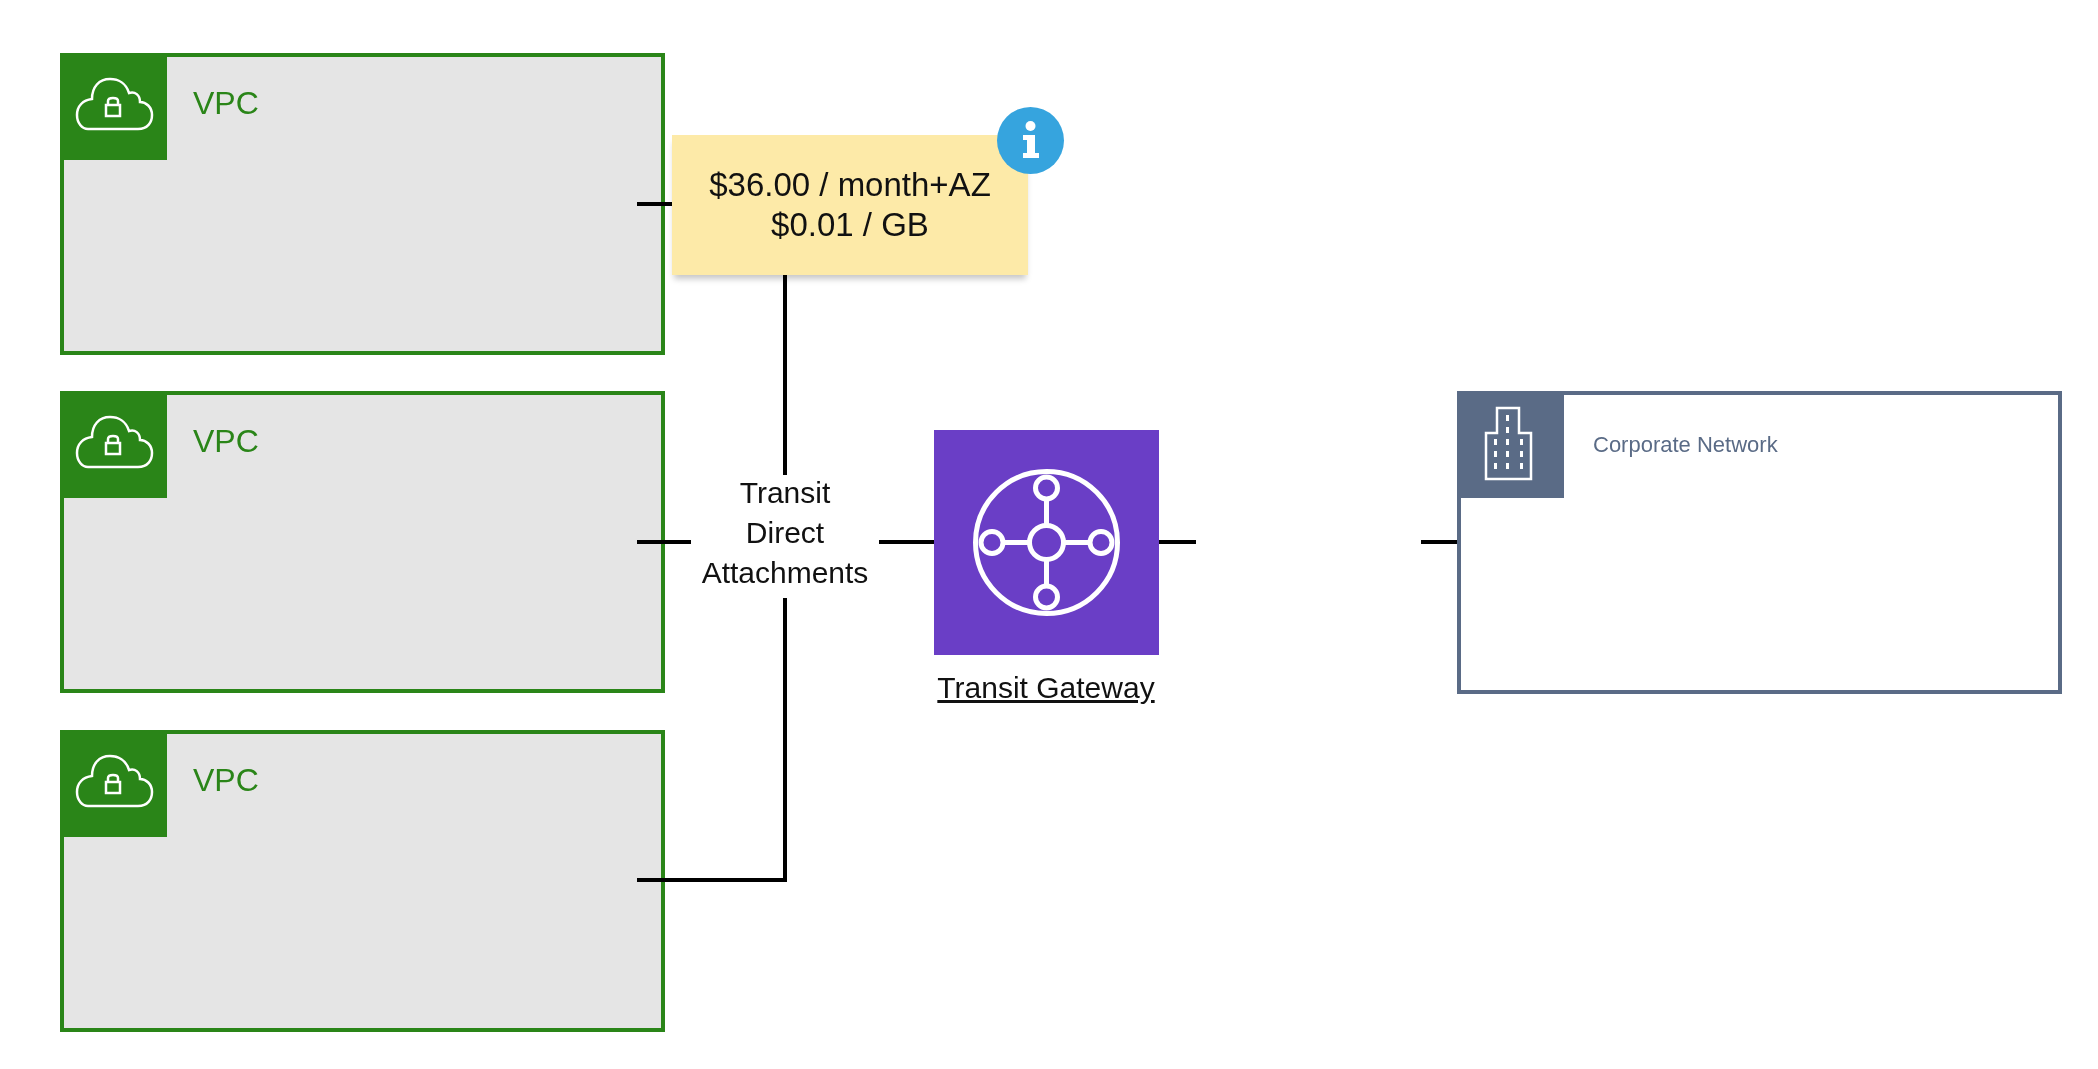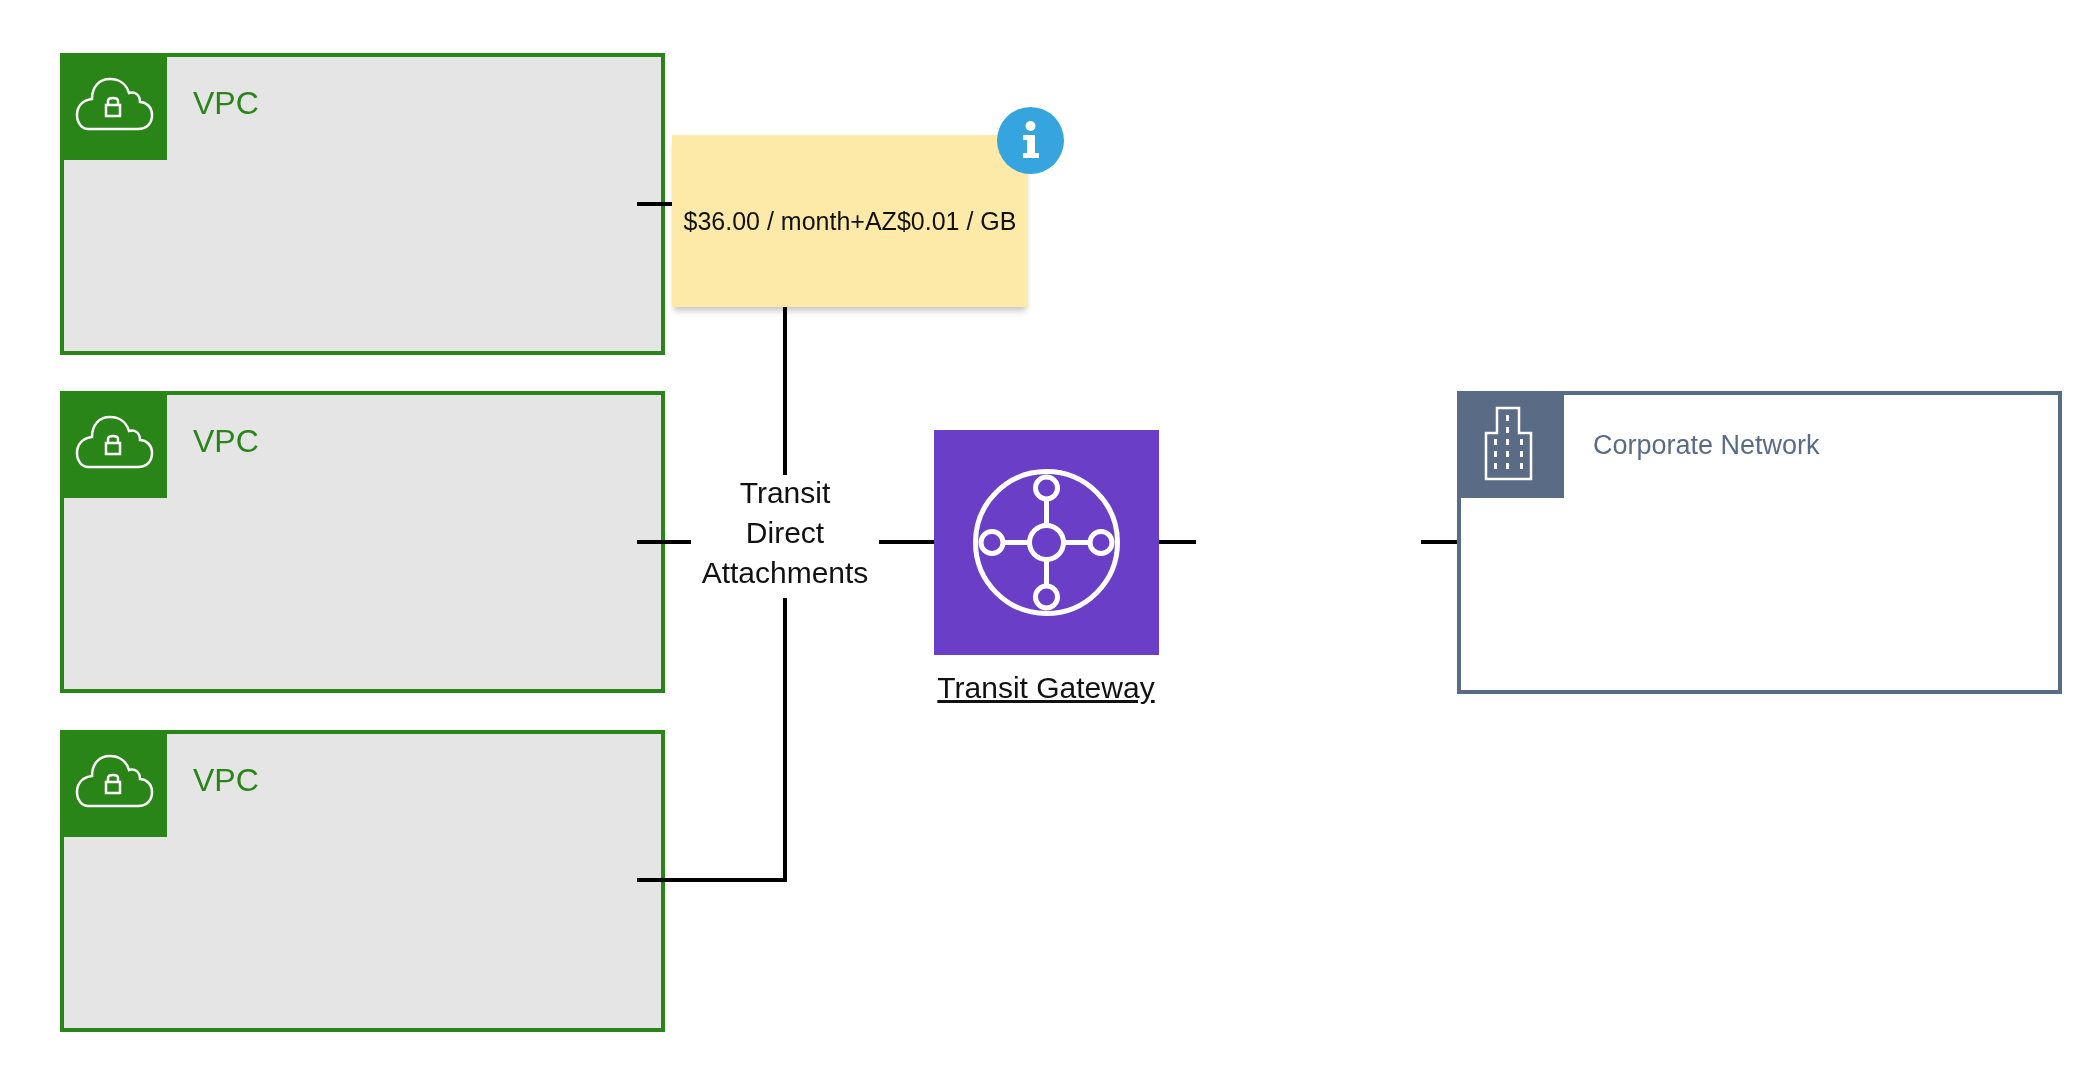--- a/index.html
+++ b/index.html
@@ -10,27 +10,27 @@
   .vpc-icon { position: absolute; left: -4px; top: -4px; width: 107px; height: 107px;
               background: #2a8518; }
   .vpc-icon svg { position: absolute; left: 14px; top: 24px; }
   .vpc-label { position: absolute; left: 129px; top: 26px; font-size: 32px; color: #2a8518;
                line-height: 40px; }
   .corp-box { position: absolute; left: 1457px; top: 391px; width: 605px; height: 303px;
               border: 4px solid #5a6b86; box-sizing: border-box; background: #fff; }
   .corp-icon { position: absolute; left: -4px; top: -4px; width: 107px; height: 107px;
                background: #5a6b86; }
   .corp-icon svg { position: absolute; left: 26px; top: 14px; }
-  .corp-label { position: absolute; left: 132px; top: 30px; font-size: 27px; color: #5a6b86;
+  .corp-label { position: absolute; left: 132px; top: 30px; font-size: 22px; color: #5a6b86;
                 line-height: 40px; white-space: nowrap; }
   .line { position: absolute; background: #000; }
-  .note { position: absolute; left: 672px; top: 135px; width: 356px; height: 172px;
+  .note { position: absolute; left: 672px; top: 135px; width: 356px; height: 140px;
           background: #fdeaa8; box-shadow: 0 6px 6px -2px rgba(0,0,0,0.22);
-          display: flex; flex-direction: row; align-items: center; justify-content: center;
-          font-size: 25px; color: #111; line-height: 40px; }
+          display: flex; flex-direction: column; align-items: center; justify-content: center;
+          font-size: 33px; color: #111; line-height: 40px; }
   .info-icon { position: absolute; left: 997px; top: 107px; width: 67px; height: 67px;
                border-radius: 50%; background: #36a4de; }
   .tgw { position: absolute; left: 934px; top: 430px; width: 225px; height: 225px;
          background: #6a3ec6; }
   .center-label { position: absolute; text-align: center; font-size: 30px; color: #111;
                   line-height: 40px; white-space: nowrap; background: transparent; }
 </style>
 </head>
 <body>
 

